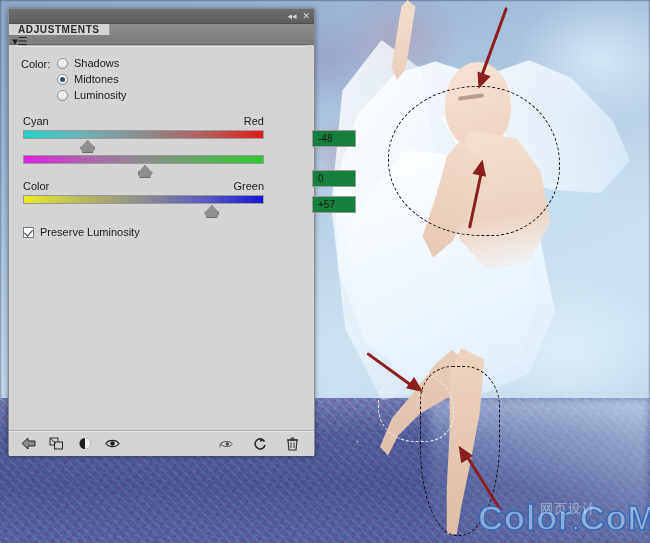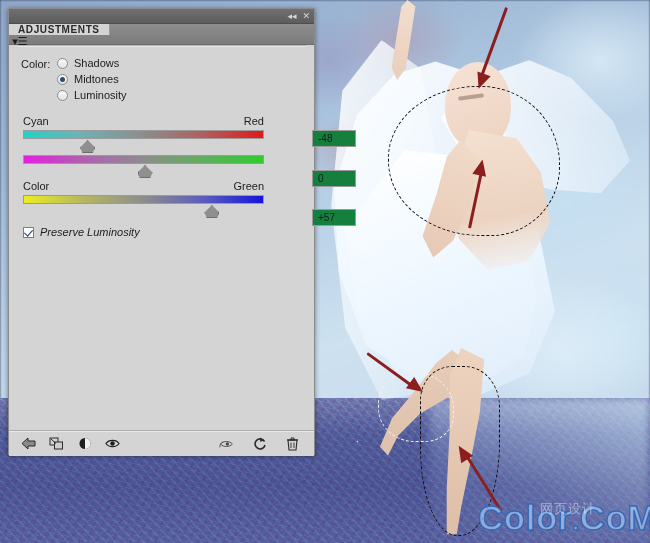--- a/index.html
+++ b/index.html
@@ -227,21 +227,21 @@
 
   .preserve{display:flex;align-items:center;gap:6px;padding:16px 0 0 14px;}
   .checkbox{
     width:11px;height:11px;background:#fff;border:1px solid #7d7d7d;
     box-sizing:border-box;position:relative;flex:0 0 auto;
   }
   .checkbox.on::after{
     content:"";position:absolute;left:2px;top:0px;width:4px;height:7px;
     border:solid #1c3f66;border-width:0 1.6px 1.6px 0;transform:rotate(42deg);
   }
-  .preserve-text{font-size:11px;color:#1c1c1c;font-style:italic;}
+  .preserve-text{font-size:11px;color:#1c1c1c;}
 
   .panel-footer{
     position:absolute;left:0;bottom:0;width:100%;height:25px;
     border-top:1px solid #aeaeae;box-shadow:inset 0 1px 0 #e8e8e8;
     display:flex;align-items:center;
   }
   .footer-left{display:flex;align-items:center;gap:13px;padding-left:12px;}
   .footer-right{display:flex;align-items:center;gap:18px;margin-left:auto;padding-right:14px;}
   .ficon{width:15px;height:15px;display:flex;align-items:center;justify-content:center;color:#2b2b2b;}
   .ficon svg{display:block;}
@@ -356,21 +356,21 @@
         </div>
 
         <div class="slider-block" style="padding-top:10px;">
           <div class="slider-labels">
             <span>Color</span>
             <span>Green</span>
           </div>
           <div class="track yb">
             <div class="knob" style="left:calc(78% - 6px);"></div>
           </div>
-          <div class="valbox" style="top:39px;margin-left:44px;">+57</div>
+          <div class="valbox" style="top:26px;margin-left:44px;">+57</div>
         </div>
 
       </div>
 
       <div class="preserve">
         <span class="checkbox on"></span>
         <span class="preserve-text">Preserve Luminosity</span>
       </div>
 
       <div class="panel-footer">

